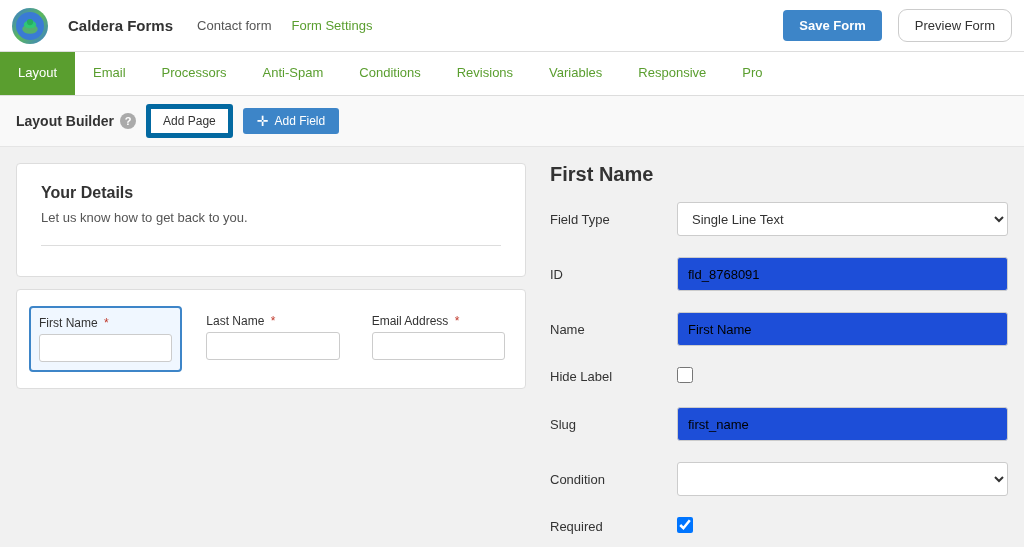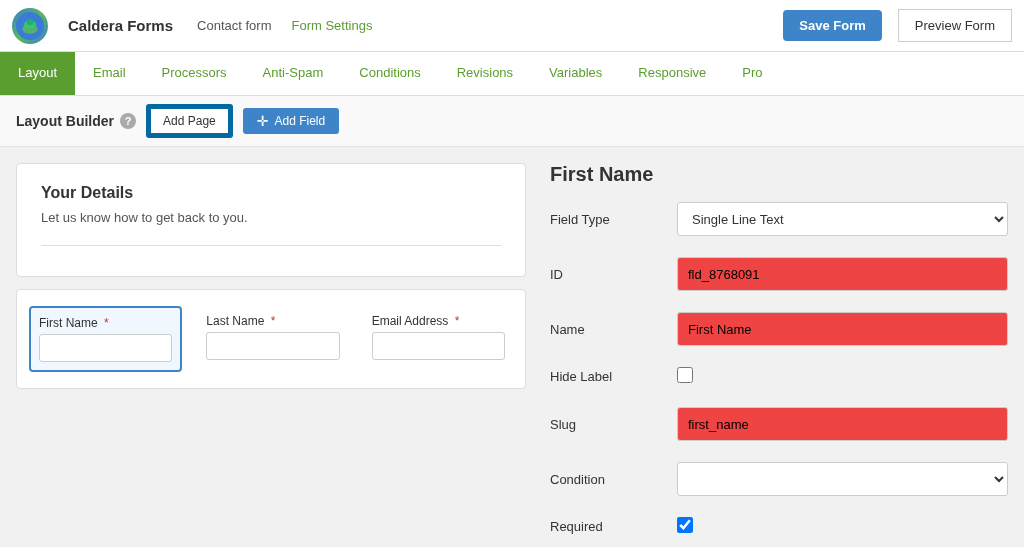--- a/index.html
+++ b/index.html
@@ -54,21 +54,21 @@
       font-size: 13px;
       cursor: pointer;
       font-weight: 600;
       margin-left: auto;
     }
     .btn-preview {
       background: #fff;
       color: #333;
       border: 1px solid #ccc;
       padding: 8px 16px;
-      border-radius: 0;
+      border-radius: 9px;
       font-size: 13px;
       cursor: pointer;
     }
 
     
     .nav-tabs {
       background: #fff;
       border-bottom: 1px solid #ddd;
       display: flex;
       align-items: stretch;
@@ -255,21 +255,21 @@
       font-size: 13px;
       color: #333;
       appearance: auto;
       height: 34px;
     }
     .settings-input {
       width: 100%;
       padding: 6px 10px;
       border: 1px solid #ccc;
       border-radius: 3px;
-      background: #ef4444;
+      background: #1d4ed8;
       font-size: 13px;
       height: 34px;
     }
     input[type="checkbox"] {
       width: 16px;
       height: 16px;
       cursor: pointer;
     }
   </style>
 </head>

